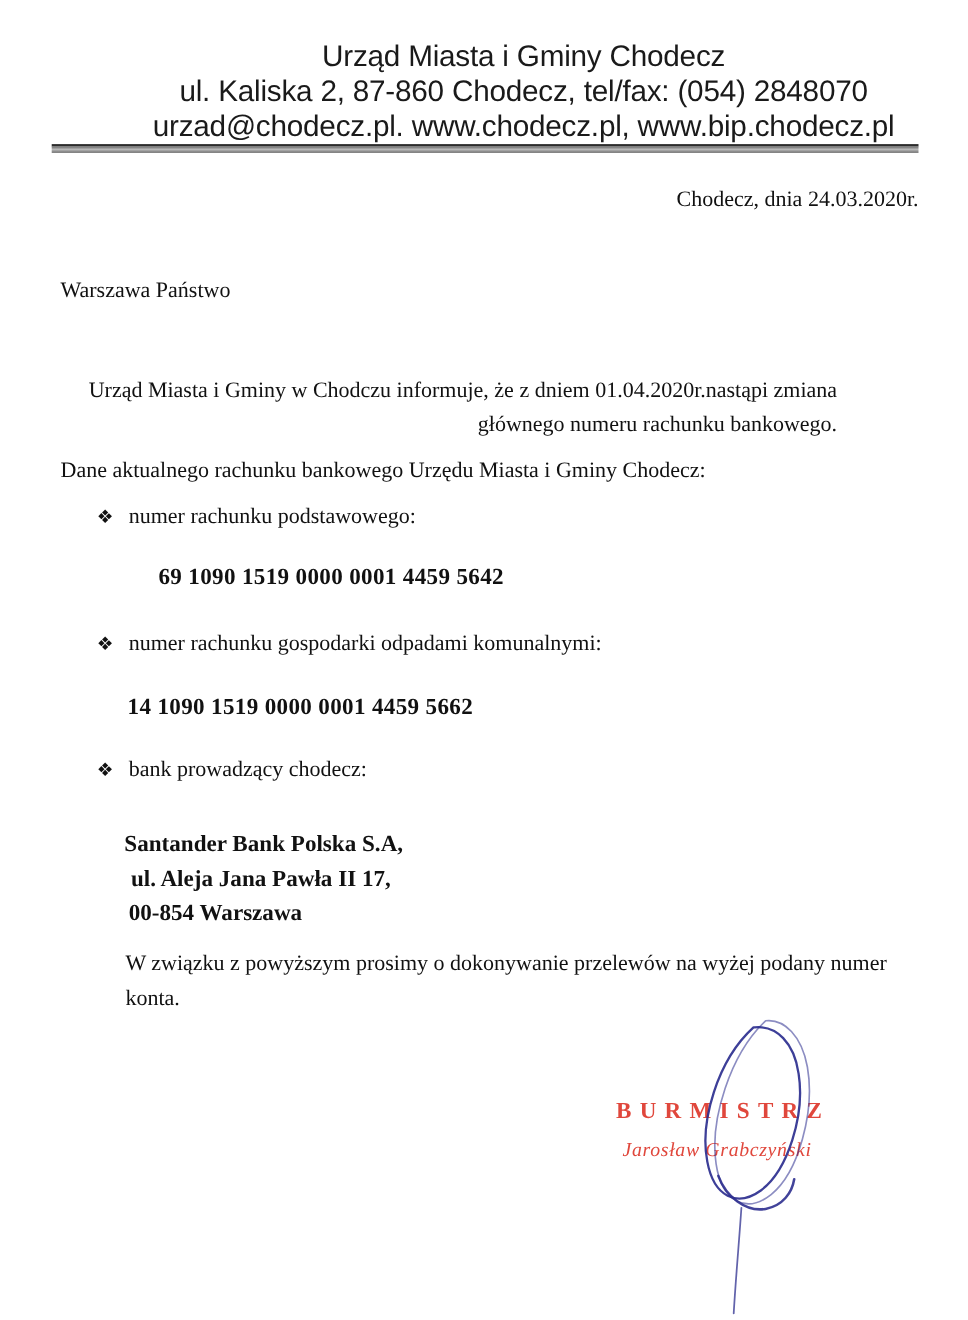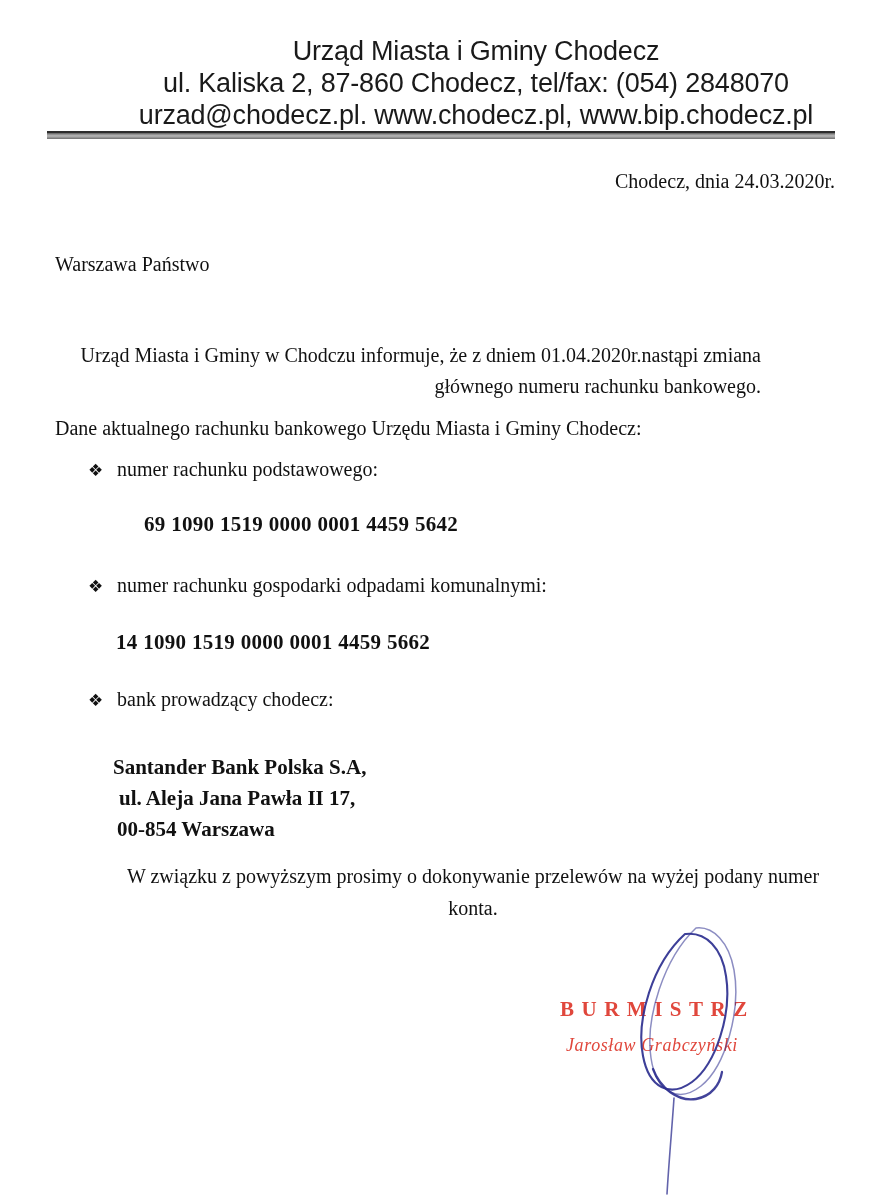--- a/index.html
+++ b/index.html
@@ -153,21 +153,21 @@
   .bank-block .bl2 { padding-left: 6px; }
   .bank-block .bl3 { padding-left: 4px; }
 
   .para-closing {
     position: absolute;
     left: 114px;
     top: 860px;
     width: 718px;
     font-size: 20px;
     line-height: 32px;
-    text-align: center;
+    text-align: left;
   }
 
   
   .stamp {
     position: absolute;
     left: 560px;
     top: 996px;
     color: #e0473c;
     pointer-events: none;
   }

